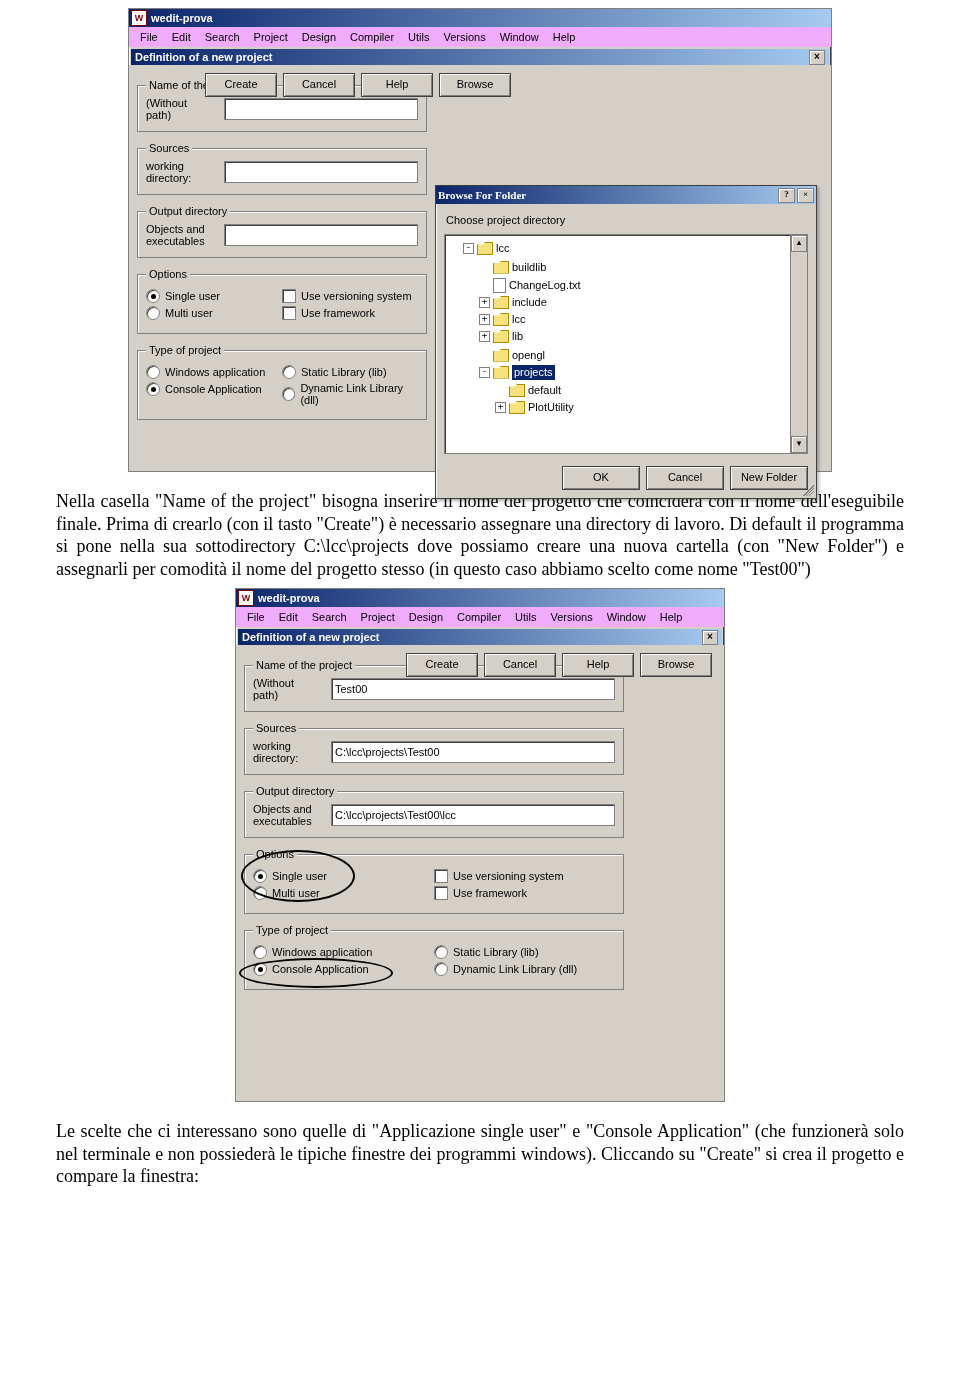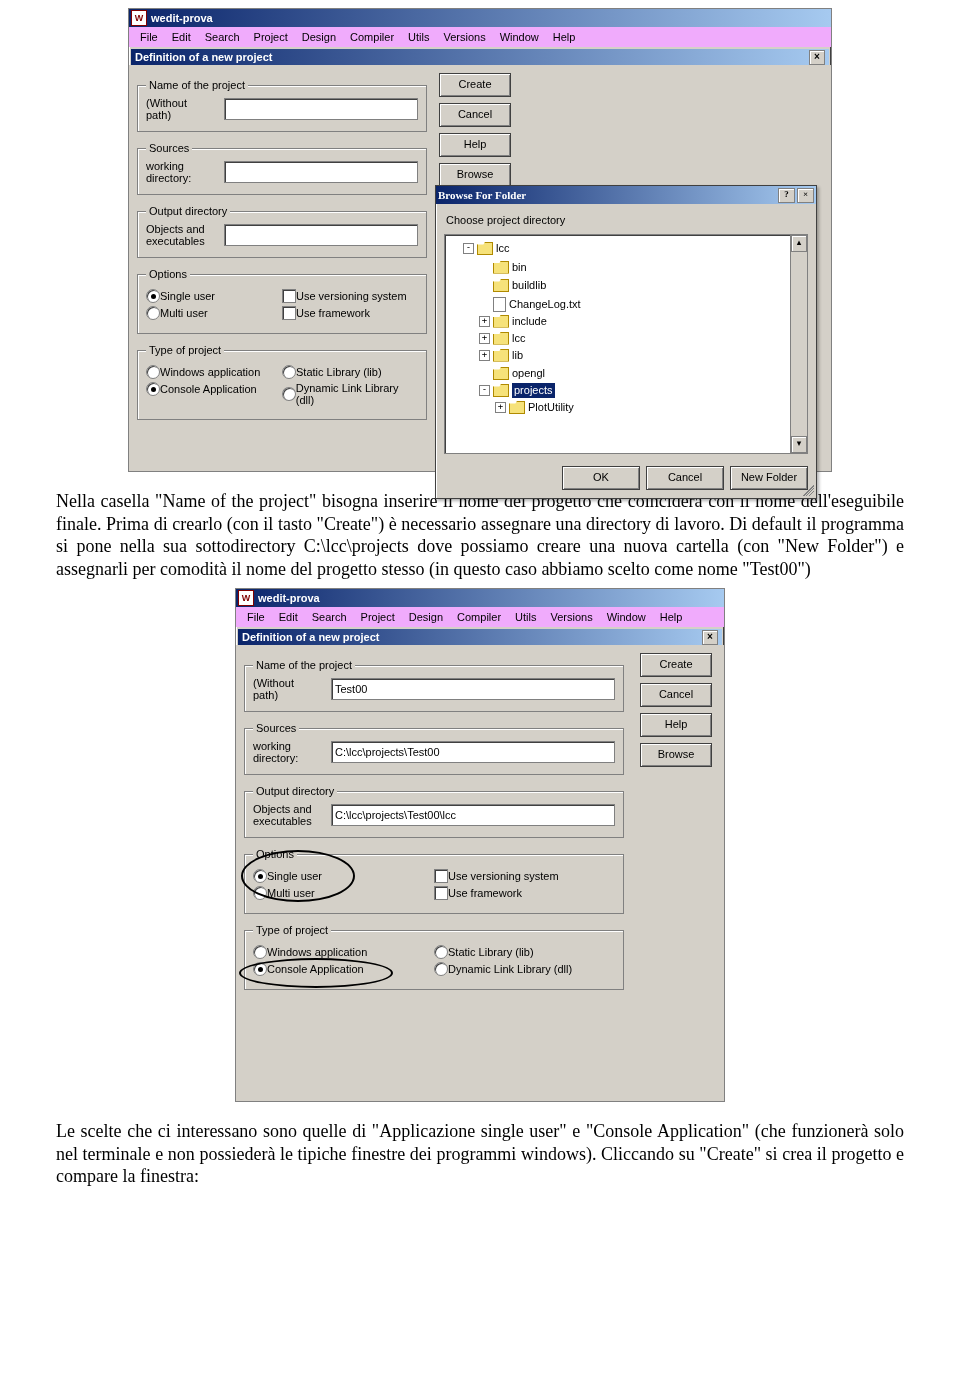--- a/index.html
+++ b/index.html
@@ -100,22 +100,22 @@
     width:70px; height:22px;
     background:#d4d0c8;
     border:1px solid #404040;
     box-shadow: inset 1px 1px 0 #fff, inset -1px -1px 0 #808080;
     font-family:Tahoma, sans-serif;
     font-size:11px;
     text-align:center;
     line-height:20px;
     cursor:default;
   }
-  .btn-col { position:absolute; right:12px; top:8px; display:flex; flex-direction:column; gap:6px; }
-  .radio-row, .check-row { display:flex; align-items:center; margin:3px 0; }
+  .btn-col { position:absolute; right:12px; top:8px; display:flex; gap:6px; }
+  .radio-row, .check-row { display:flex; align-items:center; gap:5px; margin:3px 0; }
   .radiodot {
     width:12px;height:12px;border-radius:50%;
     border:1px solid #808080;background:#fff;
     box-shadow: inset 1px 1px 0 #404040;
     display:flex;align-items:center;justify-content:center;
   }
   .radiodot.sel::after { content:""; width:5px;height:5px;border-radius:50%;background:#000; }
   .checkbox {
     width:12px;height:12px;background:#fff;
     border:1px solid #808080; box-shadow: inset 1px 1px 0 #404040;
@@ -325,25 +325,20 @@
           </div>
           <ul id="tree1">
               <li><span class="node">
                   <span class="exp">-</span>
                   <span class="fld"></span>
                   <span>lcc</span>
                 </span><ul>
                   <li><span class="node">
                       <span style="display:inline-block;width:11px;"></span>
                       <span class="fld"></span>
-                      <span class="">bin</span>
-                    </span></li>
-                  <li><span class="node">
-                      <span style="display:inline-block;width:11px;"></span>
-                      <span class="fld"></span>
                       <span class="">buildlib</span>
                     </span></li>
                   <li><span class="node">
                       <span style="display:inline-block;width:11px;"></span>
                       <span class="fil"></span>
                       <span class="">ChangeLog.txt</span>
                     </span></li>
                   <li><span class="node">
                       <span class="exp">+</span>
                       <span class="fld"></span>
@@ -362,20 +357,25 @@
                   <li><span class="node">
                       <span style="display:inline-block;width:11px;"></span>
                       <span class="fld"></span>
                       <span class="">opengl</span>
                     </span></li>
                   <li><span class="node">
                       <span class="exp">-</span>
                       <span class="fld"></span>
                       <span class="sel">projects</span>
                     </span><ul>
+                      <li><span class="node">
+                          <span style="display:inline-block;width:11px;"></span>
+                          <span class="fld"></span>
+                          <span>default</span>
+                        </span></li>
                       <li><span class="node">
                           <span class="exp">+</span>
                           <span class="fld"></span>
                           <span>PlotUtility</span>
                         </span></li>
                       <li></li>
                     </ul></li>
                 </ul></li>
             </ul>
         </div>

